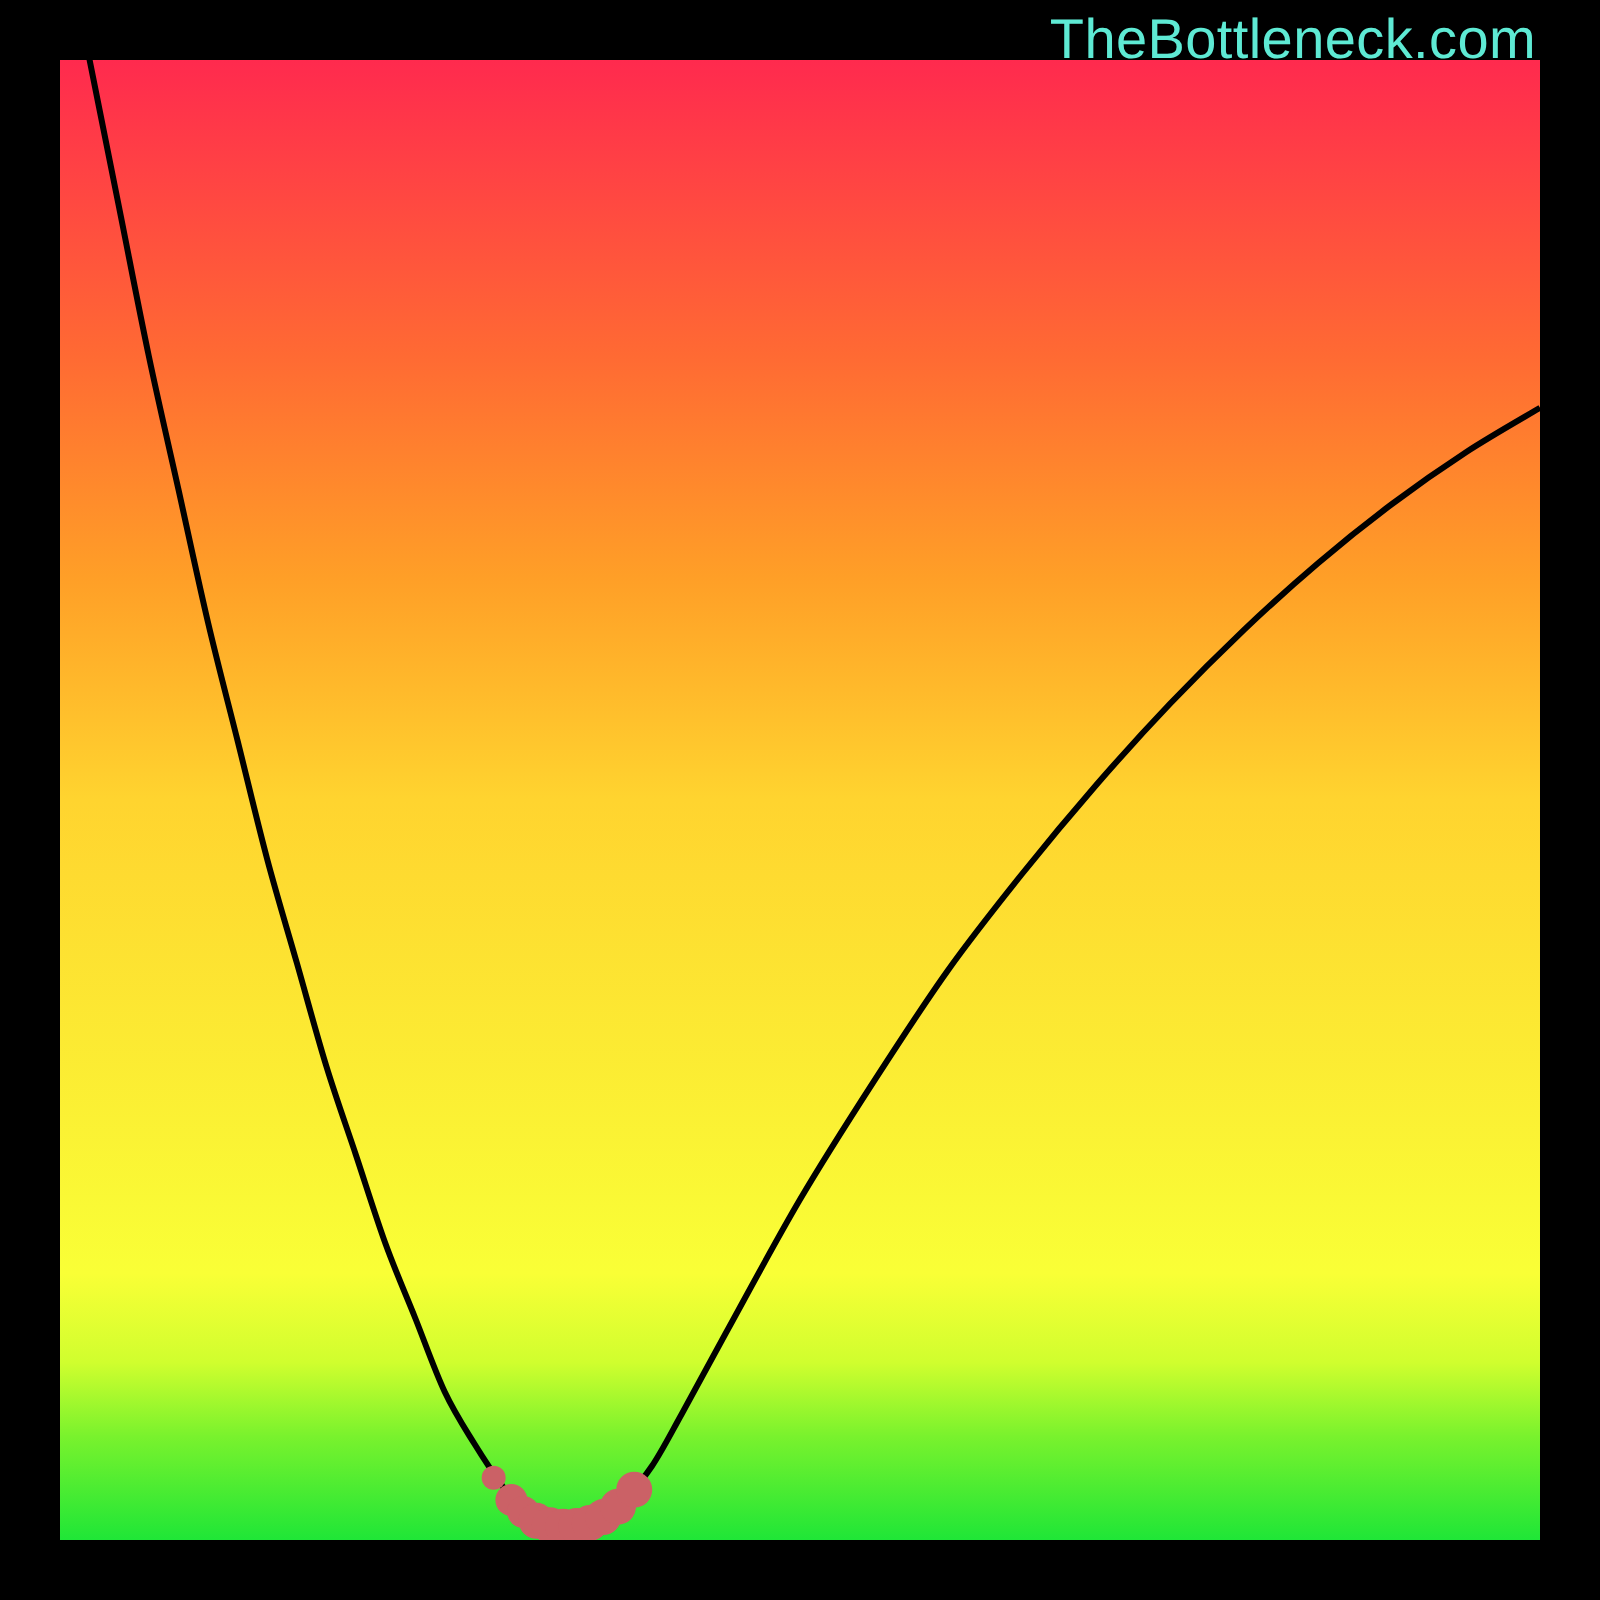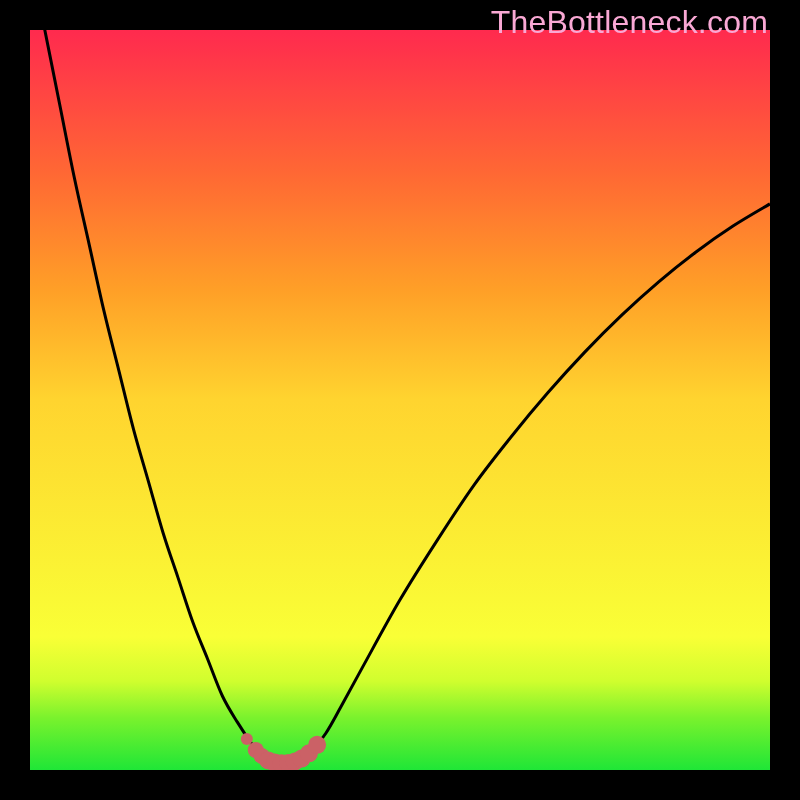--- a/index.html
+++ b/index.html
@@ -1,18 +1,18 @@
 <!DOCTYPE html>
 <html><head>
 <meta charset="utf-8">
 <style>
   html,body{margin:0;padding:0;width:800px;height:800px;background:#000;overflow:hidden;font-family:Arial,Helvetica,sans-serif}
   .frame{position:absolute;left:0;top:0;width:800px;height:800px;background:#000}
   .plot-area{position:absolute;left:30px;top:30px;width:740px;height:740px}
-  .watermark{position:absolute;top:4px;right:32px;color:#f9a8d4;font-size:32px;font-weight:400;letter-spacing:.2px}
+  .watermark{position:absolute;top:4px;right:32px;color:#5eead4;font-size:28px;font-weight:400;letter-spacing:.2px}
   svg{display:block}
 </style>
 </head>
 <body>
 
 <div class="frame">
 
   <div class="plot-area">
     <svg id="chart-svg" width="740" height="740" viewBox="0 0 740 740">
       <defs>

